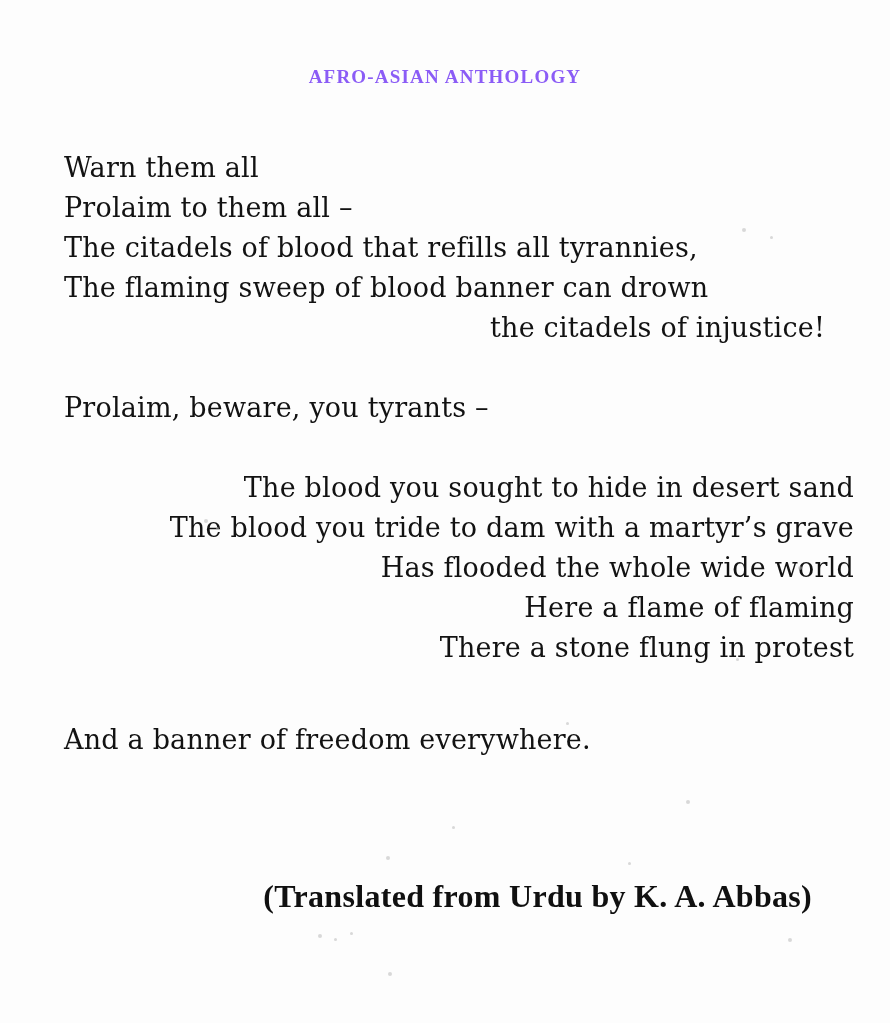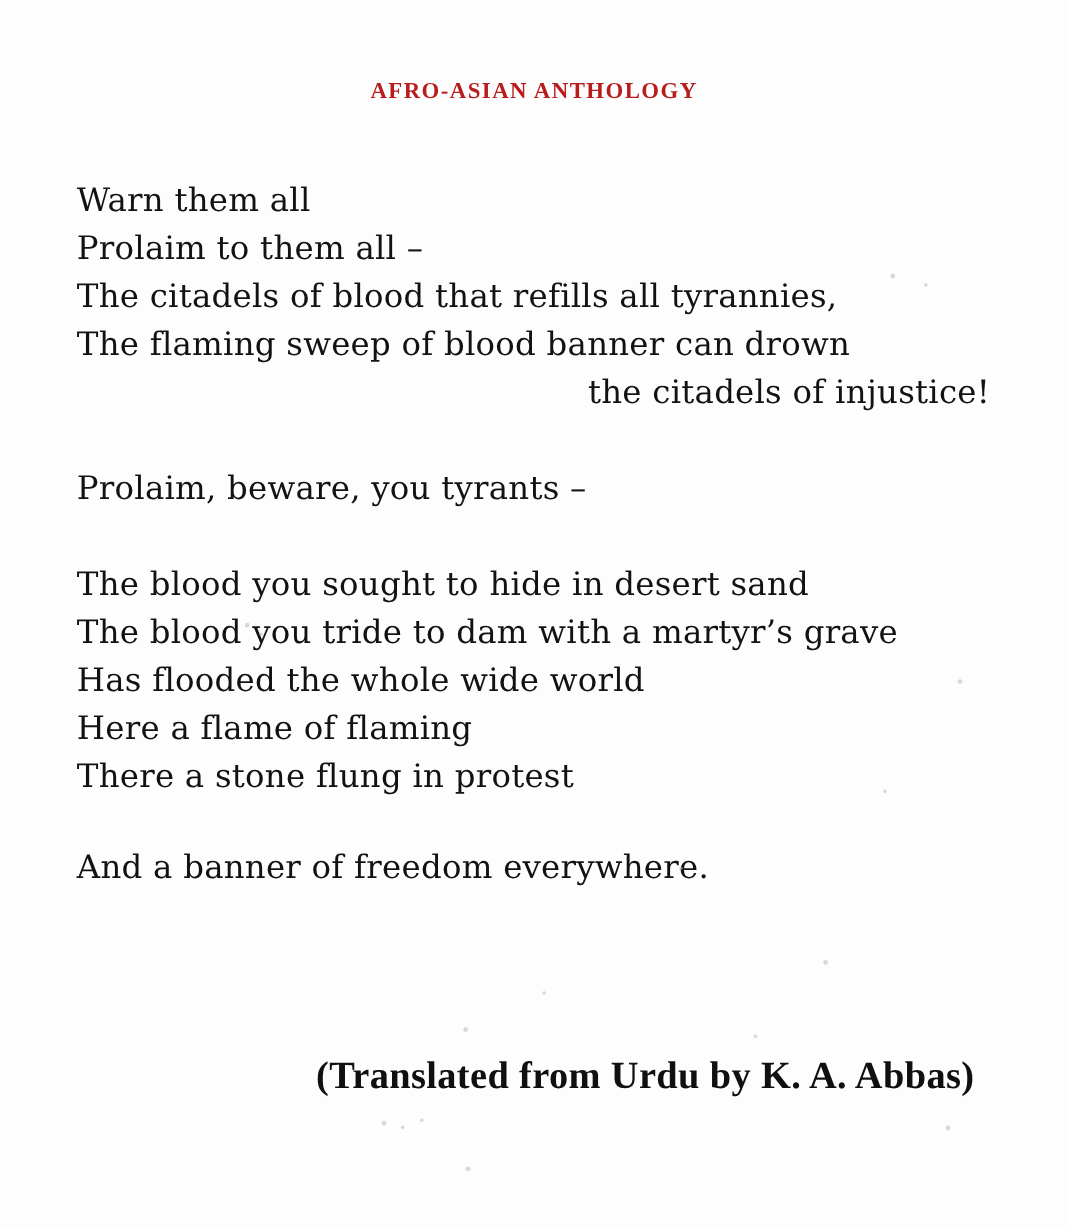--- a/index.html
+++ b/index.html
@@ -26,21 +26,21 @@
   .running-head {
     position: absolute;
     top: 66px;
     left: 0;
     width: 890px;
     text-align: center;
     font-family: "Liberation Serif", serif;
     font-size: 19px;
     font-weight: 700;
     letter-spacing: 1.2px;
-    color: #b91c1c;
+    color: #8b5cf6;
   }
 
   .poem-body {
     position: absolute;
     top: 148px;
     left: 64px;
     width: 790px;
   }
 
   .stanza {
@@ -57,21 +57,22 @@
     color: #121212;
     white-space: pre;
     letter-spacing: 0.2px;
   }
 
   .line.indented {
     padding-left: 426px;
   }
 
   .stanza.gap-large {
-    margin-bottom: 36px;
+    margin-bottom: 52px;
+    text-align: right;
   }
 
   .credit {
     position: absolute;
     top: 878px;
     left: 0;
     width: 890px;
     padding-right: 78px;
     box-sizing: border-box;
     text-align: right;

